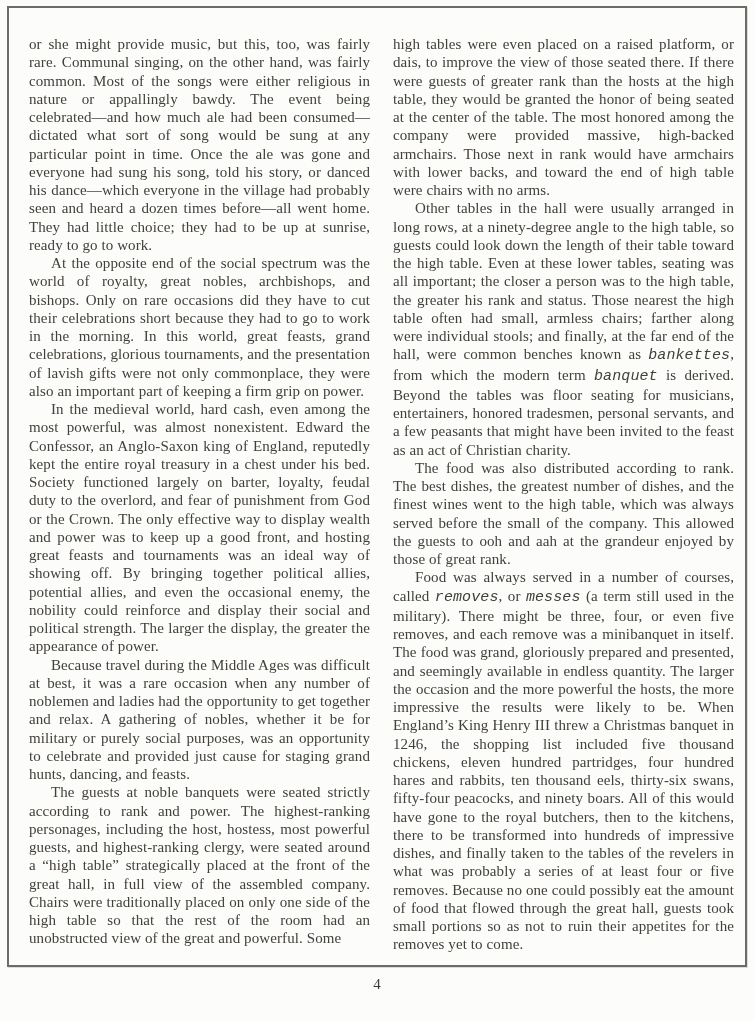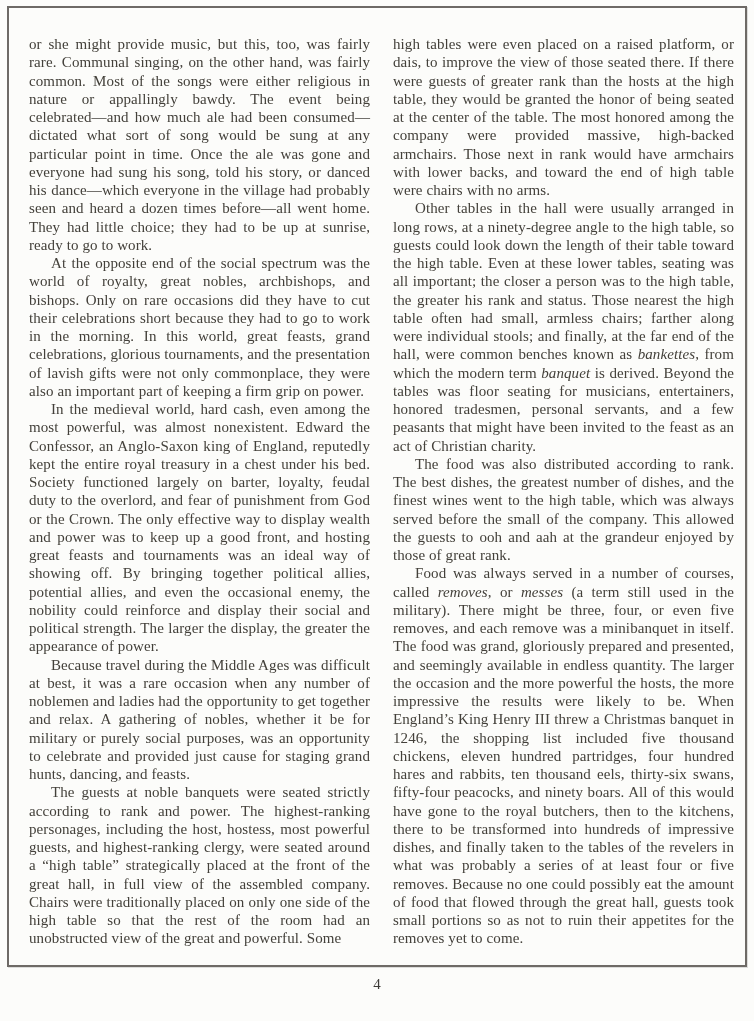--- a/index.html
+++ b/index.html
@@ -45,20 +45,21 @@
     font-size: 15px;
     line-height: 18.25px;
     text-align: justify;
     letter-spacing: 0.1px;
   }
   .column p.indent {
     text-indent: 22px;
   }
   .column p em {
     font-style: italic;
+    font-family: Liberation Mono, monospace;
   }
   .page-number {
     position: absolute;
     left: 0;
     top: 976px;
     width: 754px;
     text-align: center;
     font-size: 15px;
     color: #3d3b37;
   }

